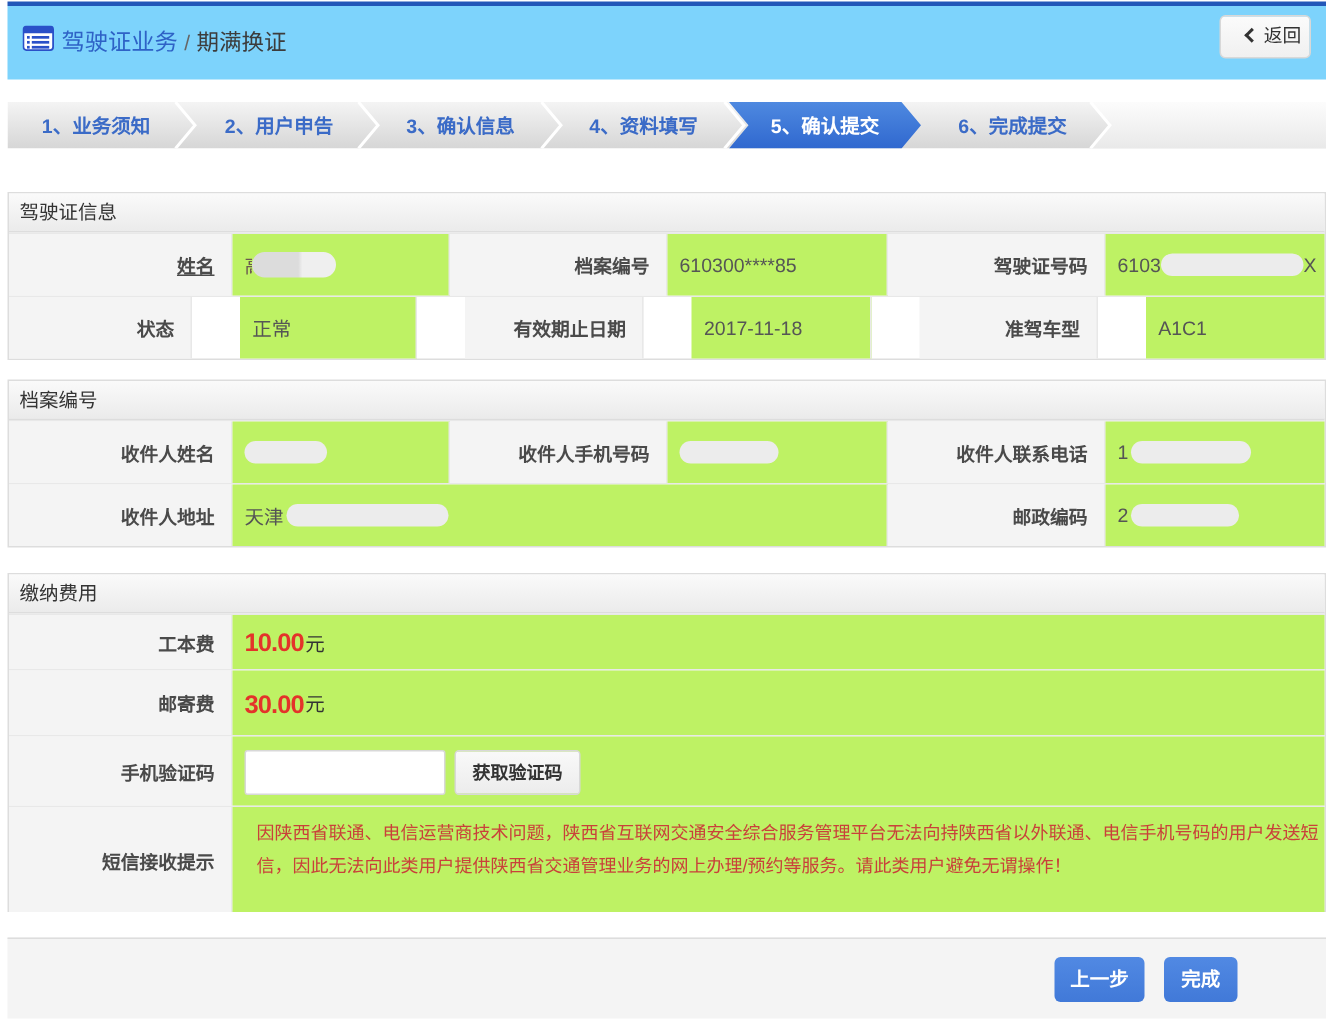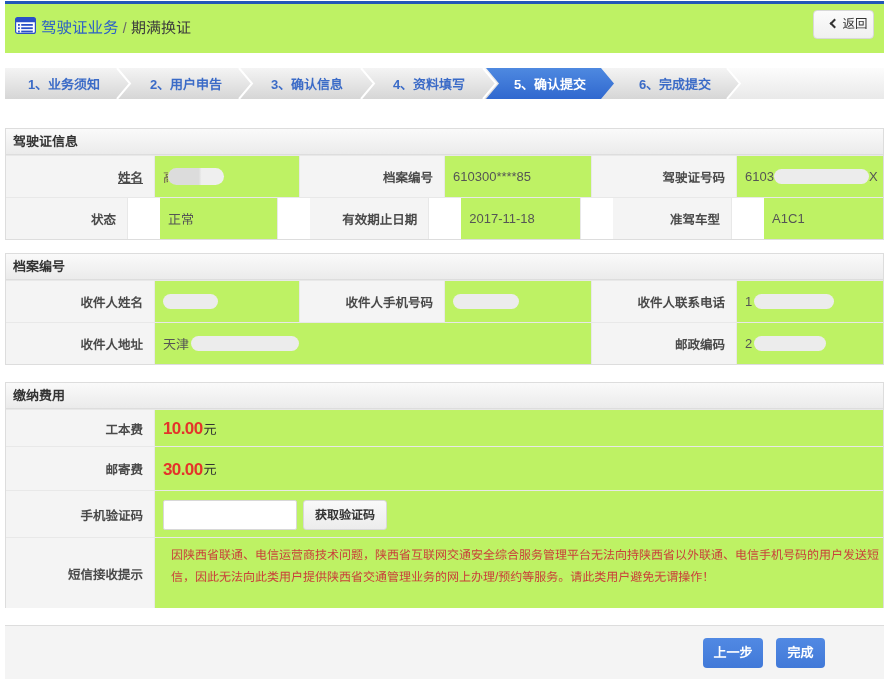--- a/index.html
+++ b/index.html
@@ -1,29 +1,29 @@
 <!DOCTYPE html>
 <html lang="zh-CN"><head>
 <meta charset="utf-8">
 <title>期满换证</title>
 <style>
   * { box-sizing: border-box; margin:0; padding:0; }
   html,body { width:889px; height:682px; background:#fff; }
   body { font-family:"Liberation Sans",sans-serif; position:relative; overflow:hidden; color:#333; }
   .topbar { position:absolute; left:5px; top:1px; width:879px; height:3px; background:#2257b8; }
-  .header { position:absolute; left:5px; top:4px; width:879px; height:49px; background:#bef264; }
+  .header { position:absolute; left:5px; top:4px; width:879px; height:49px; background:#7dd3fc; }
   .hicon { position:absolute; left:10px; top:13px; }
   .htitle { position:absolute; left:36px; top:11px; height:26px; line-height:26px; font-size:15.5px; font-weight:500; color:#2e62c6; white-space:nowrap; }
   .htitle .sep { color:#666; font-weight:normal; font-size:14px; }
   .htitle .sub { color:#3c3c3c; font-weight:normal; font-size:15px; }
   .backbtn { position:absolute; right:10px; top:6px; width:61px; height:29px; border:1px solid #d8d8d8; border-radius:4px; background:linear-gradient(#fbfbfb,#f0f0f0); text-align:center; line-height:27px; font-size:12.5px; color:#333; padding-left:12px; }
   .backbtn b.ch { display:inline-block; width:7px; height:7px; border-left:2px solid #333; border-bottom:2px solid #333; transform:rotate(45deg); margin-right:4px; position:relative; top:-1px; }
   .steps { position:absolute; left:5px; top:68px; }
   .section { position:absolute; left:5px; width:879px; border:1px solid #ddd; background:#fff; }
-  .sec-h { height:26px; line-height:25px; background:linear-gradient(#fafafa,#ebebeb); border-bottom:1px solid #ddd; padding-left:7px; font-size:13px; font-weight:bold; color:#333; }
+  .sec-h { height:26px; line-height:25px; background:linear-gradient(#fafafa,#ebebeb); border-bottom:1px solid #ddd; padding-left:7px; font-size:13px; font-weight:normal; color:#333; }
   .row { display:flex; border-top:1px solid #e8e8e8; }
   .row:first-of-type { border-top:none; }
   .cell { border-right:1px solid #e8e8e8; height:100%; display:flex; align-items:center; font-size:13px; }
   .cell.last { border-right:none; }
   .lbl { background:#f4f4f4; justify-content:flex-end; padding-right:11px; font-weight:600; color:#4a4a4a; font-size:12.5px; }
   .val { background:#bef264; padding-left:8px; color:#555; }
   .blob { display:inline-block; height:15px; border-radius:8px; background:#ececec; vertical-align:middle; }
   .blob.dk { background:linear-gradient(90deg,#dcdcdc 0 55%,#efefef 60% 100%); }
   .red-big { color:#e4332a; font-weight:bold; font-size:17px; letter-spacing:-0.6px; position:relative; top:1px; margin-right:1px; }
   .yuan { font-size:13px; color:#333; }

